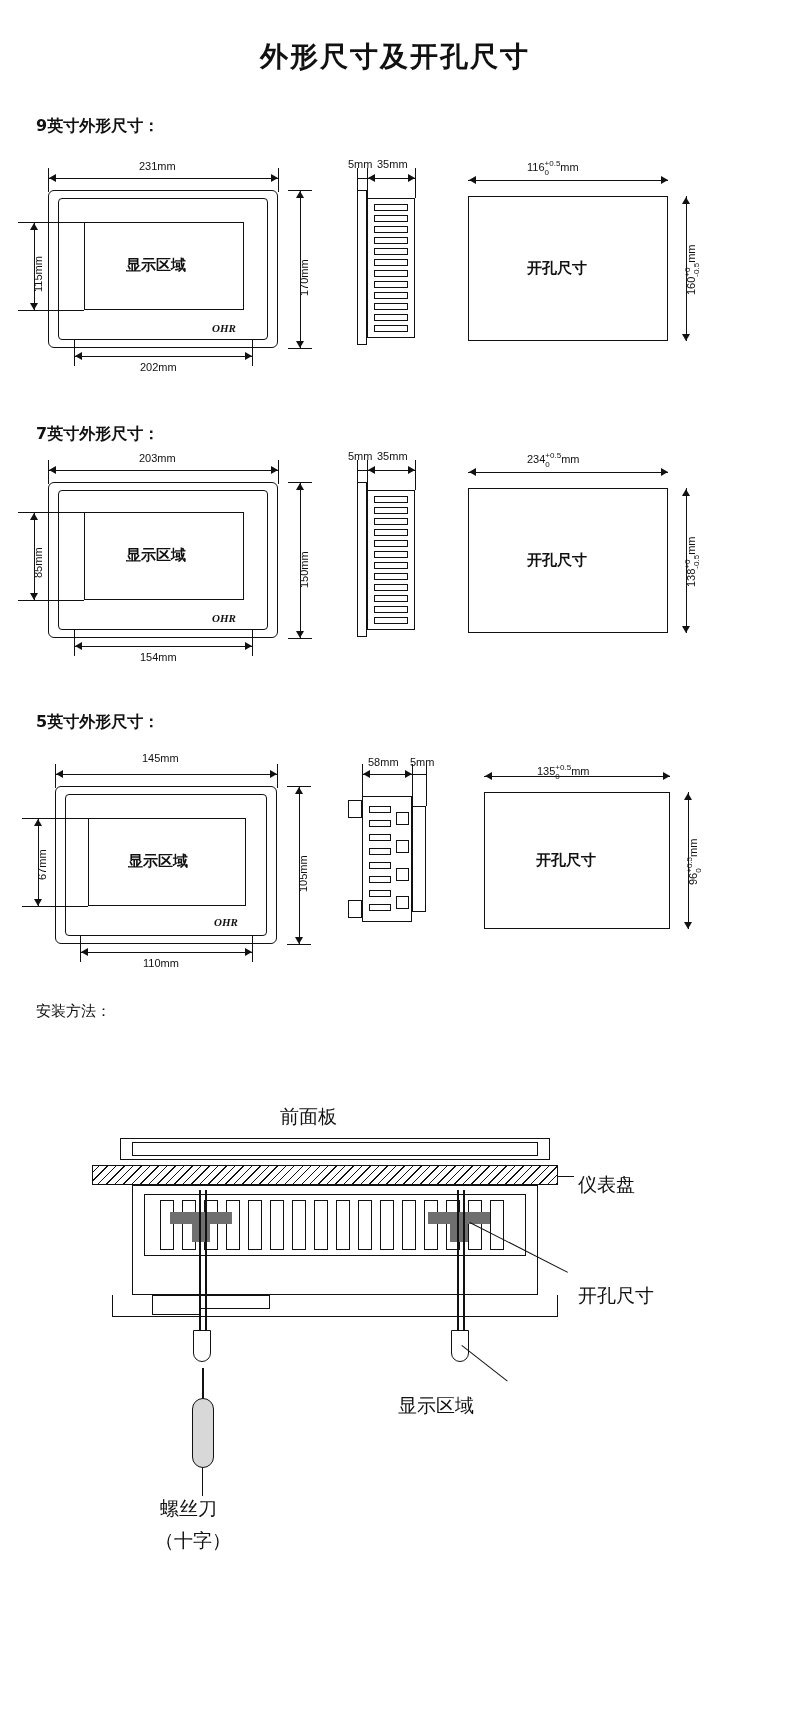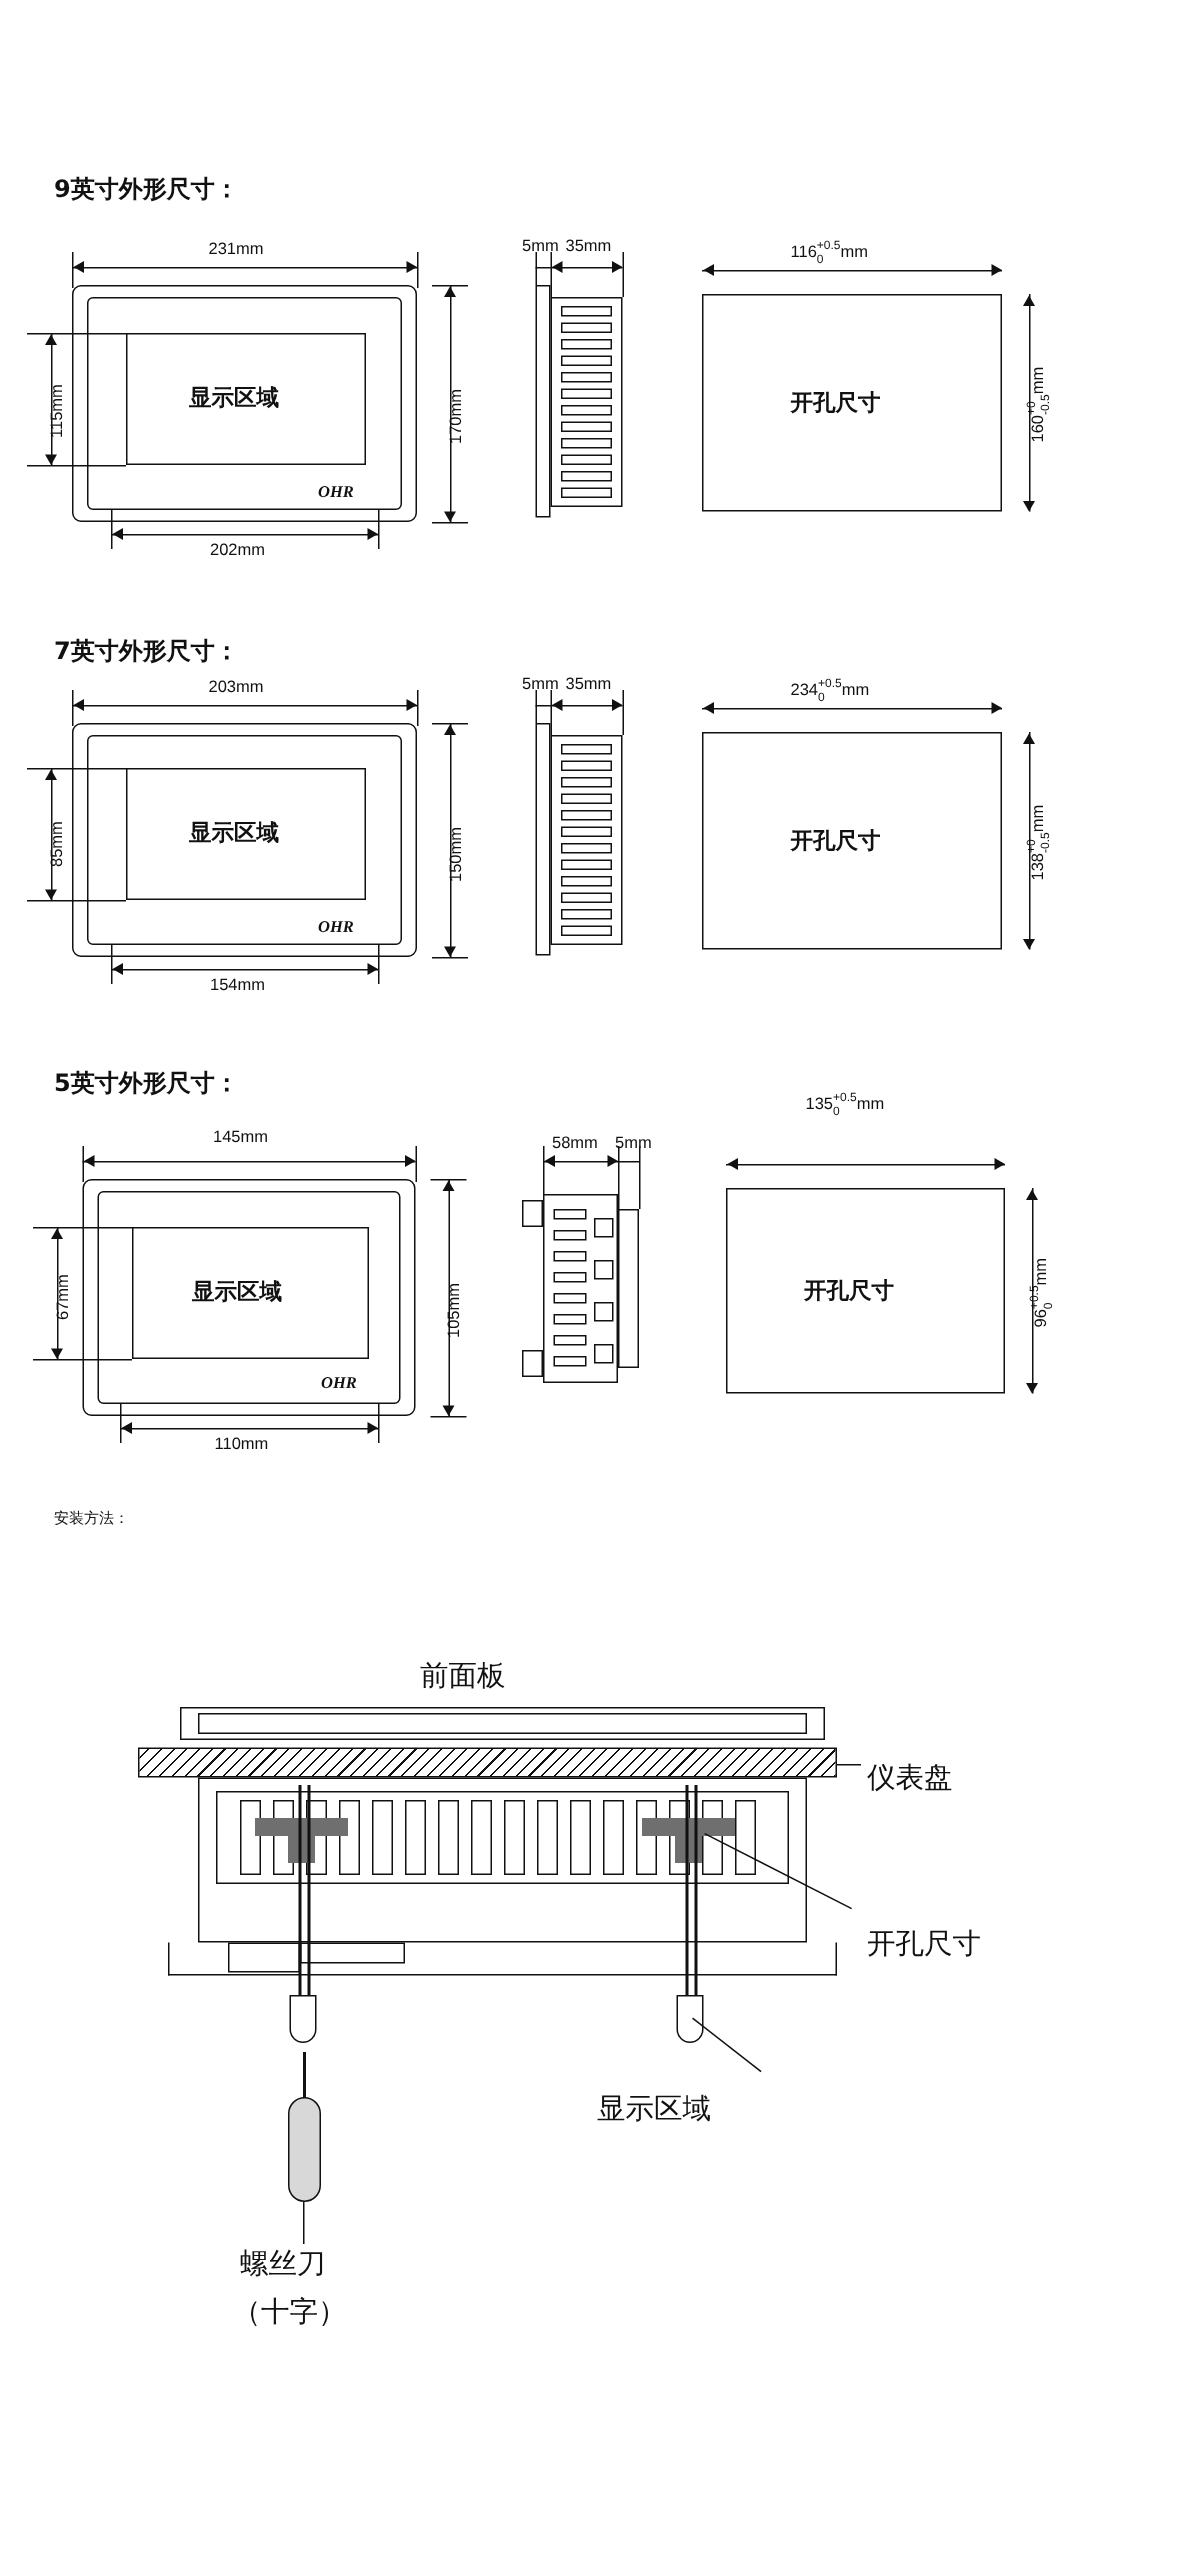--- a/index.html
+++ b/index.html
@@ -39,39 +39,40 @@
   .ar-l{border-top:4px solid transparent;border-bottom:4px solid transparent;border-right:7px solid #111;}
   .ar-r{border-top:4px solid transparent;border-bottom:4px solid transparent;border-left:7px solid #111;}
   .ar-u{border-left:4px solid transparent;border-right:4px solid transparent;border-bottom:7px solid #111;}
   .ar-d{border-left:4px solid transparent;border-right:4px solid transparent;border-top:7px solid #111;}
 
   .tol{display:inline-block;font-size:8px;line-height:8px;vertical-align:middle;text-align:left;}
   .tol sup,.tol sub{display:block;font-size:8px;line-height:8.5px;}
 
   .slot{position:absolute;border:1px solid #111;box-sizing:border-box;background:#fff;}
 
-  .body-txt{position:absolute;font-size:10px;line-height:26px;
-    font-family:Liberation Sans, sans-serif;}
+  .body-txt{position:absolute;font-size:15px;line-height:26px;
+    font-family:Liberation Mono, monospace;}
 
   .lbl-big{position:absolute;font-size:19px;
     font-family:"DejaVu Sans","Liberation Sans",sans-serif;white-space:nowrap;}
 
   .hatch{
     position:absolute;
     background:repeating-linear-gradient(-45deg,#111 0 1px,transparent 1px 6px);
     border:1px solid #111;box-sizing:border-box;
   }
   .grey{background:#6f6f6f;position:absolute;}
   .lgrey{background:#d8d8d8;position:absolute;border:1px solid #111;box-sizing:border-box;}
 </style>
 </head>
 <body>
 
 <div class="page">
 
+  <div class="title">外形尺寸及开孔尺寸</div>
 
   <div class="sec-label" style="left:36px;top:116px;">9英寸外形尺寸：</div>
 
   <div class="boxr" style="left:48px;top:190px;width:230px;height:158px;"></div>
   <div class="boxr" style="left:58px;top:198px;width:210px;height:142px;border-radius:4px;"></div>
   <div class="box" style="left:84px;top:222px;width:160px;height:88px;"></div>
   <div class="ctr-txt" style="left:126px;top:256px;">显示区域</div>
   <div class="ohr" style="left:212px;top:322px;">OHR</div>
 
   <div class="ln vln" style="left:48px;top:168px;height:24px;"></div>
@@ -284,21 +285,21 @@
   <div class="arrow ar-r" style="left:405px;top:770px;"></div>
   <div class="dim-txt" style="left:368px;top:756px;">58mm</div>
   <div class="dim-txt" style="left:410px;top:756px;">5mm</div>
 
   <div class="box" style="left:484px;top:792px;width:186px;height:137px;"></div>
   <div class="ctr-txt" style="left:536px;top:851px;">开孔尺寸</div>
 
   <div class="ln hln" style="left:484px;top:776px;width:186px;"></div>
   <div class="arrow ar-l" style="left:485px;top:772px;"></div>
   <div class="arrow ar-r" style="left:663px;top:772px;"></div>
-  <div class="dim-txt" style="left:537px;top:728px;">
+  <div class="dim-txt" style="left:537px;top:764px;">
     <span>135</span><span class="tol"><sup>+0.5</sup><sub>0</sub></span><span>mm</span>
   </div>
 
   <div class="ln vln" style="left:688px;top:792px;height:137px;"></div>
   <div class="arrow ar-u" style="left:684px;top:793px;"></div>
   <div class="arrow ar-d" style="left:684px;top:922px;"></div>
   <div class="dim-txt vert" style="left:686px;top:885px;transform:rotate(-90deg);">
     <span>96</span><span class="tol"><sup>+0.5</sup><sub>0</sub></span><span>mm</span>
   </div>
 

